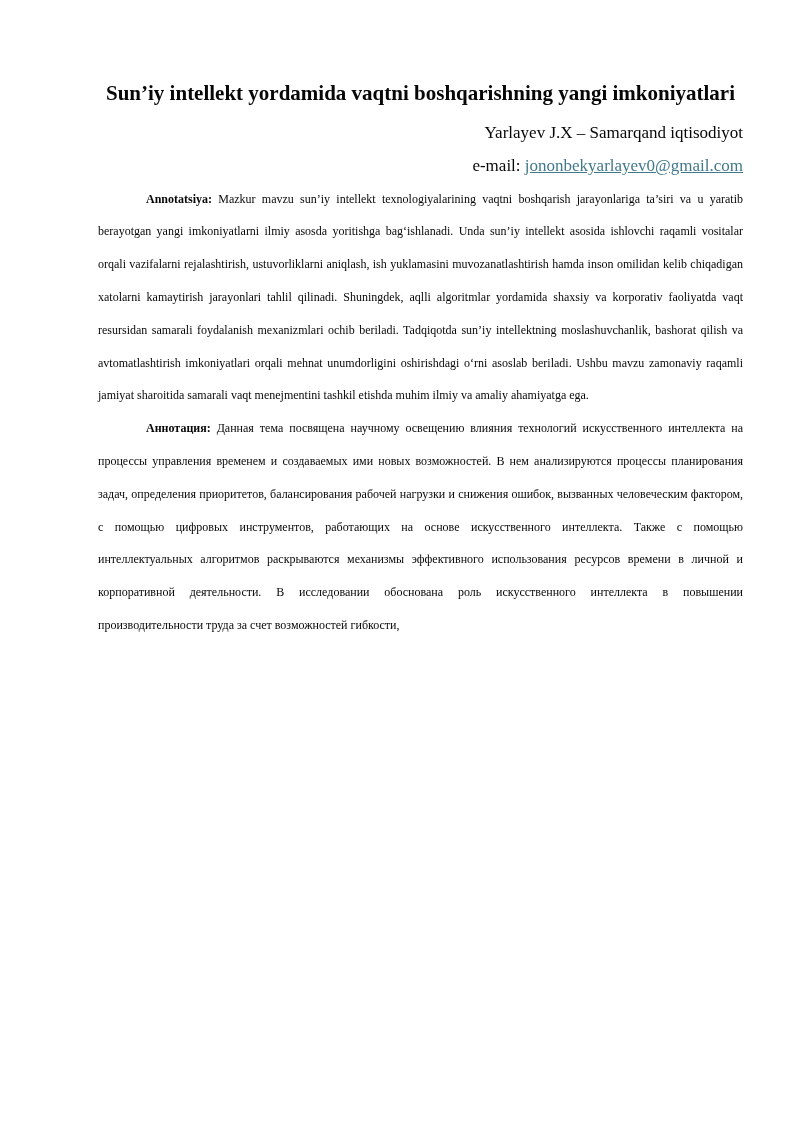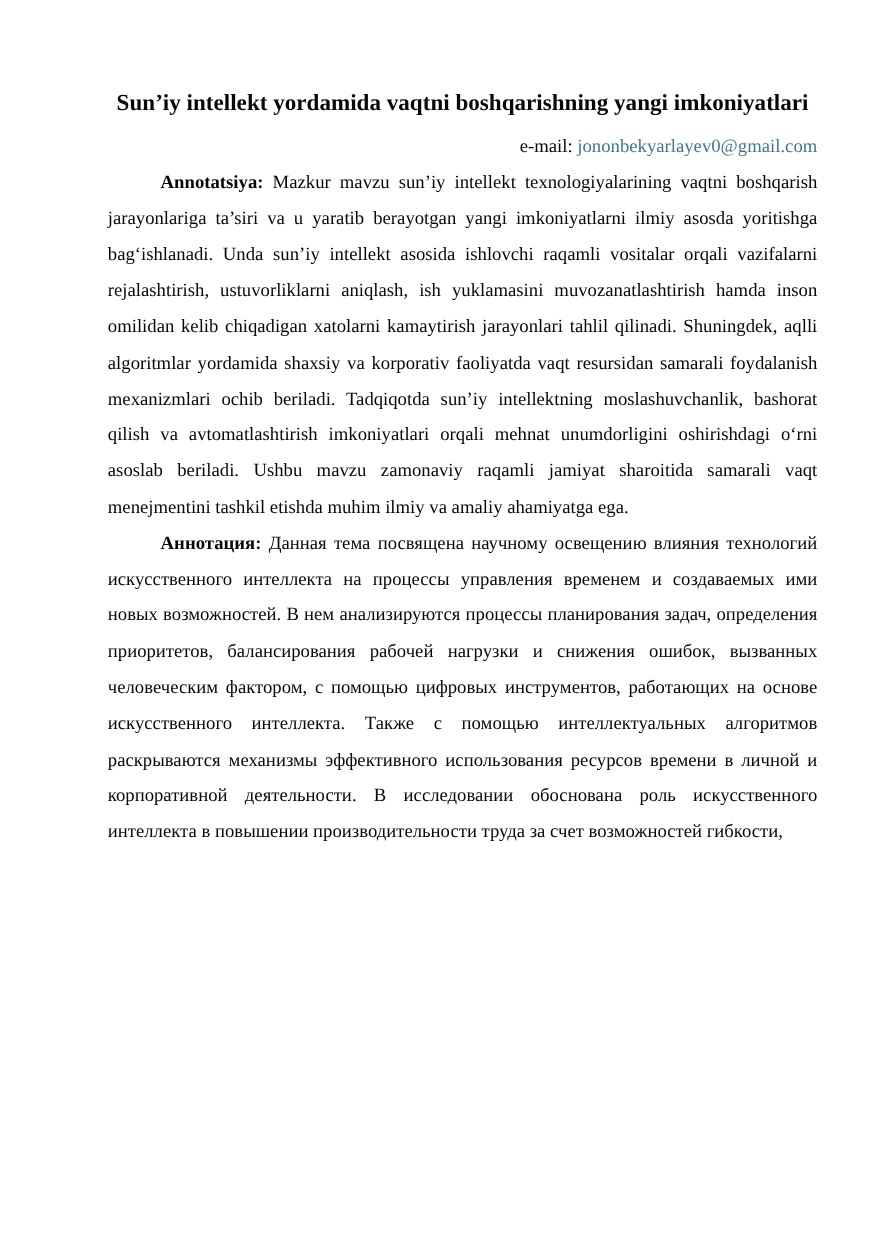--- a/index.html
+++ b/index.html
@@ -26,42 +26,44 @@
     font-weight: bold;
     text-align: center;
   }
   .author-block {
     margin: 0;
     font-size: 17px;
     line-height: 32.8px;
     text-align: right;
   }
   .email-link {
+    text-decoration: underline;
     cursor: pointer;
     text-align: right;
   }
   .body-par {
     margin: 0;
-    font-size: 17px;
+    font-size: 12px;
     line-height: 32.8px;
     text-align: justify;
     text-indent: 48px;
   }
   .lead {
     font-weight: bold;
   }
 </style>
 </head>
 <body>
 
 <div class="page" style="background: rgb(255, 255, 255); color: rgb(7, 7, 7);">
 
   <h1 class="doc-title">Sun’iy intellekt yordamida vaqtni boshqarishning yangi imkoniyatlari</h1>
 
   <div class="author-block">
+    <div>Yarlayev J.X – Samarqand iqtisodiyot</div>
     <div>
       <span>e-mail:</span>
       <a class="email-link" style="color: rgb(65, 121, 139);">jononbekyarlayev0@gmail.com</a>
     </div>
   </div>
 
   <p class="body-par">
     <span class="lead">Annotatsiya:</span>
     <span>Mazkur mavzu sun’iy intellekt texnologiyalarining vaqtni boshqarish jarayonlariga ta’siri va u yaratib berayotgan yangi imkoniyatlarni ilmiy asosda yoritishga bagʻishlanadi. Unda sun’iy intellekt asosida ishlovchi raqamli vositalar orqali vazifalarni rejalashtirish, ustuvorliklarni aniqlash, ish yuklamasini muvozanatlashtirish hamda inson omilidan kelib chiqadigan xatolarni kamaytirish jarayonlari tahlil qilinadi. Shuningdek, aqlli algoritmlar yordamida shaxsiy va korporativ faoliyatda vaqt resursidan samarali foydalanish mexanizmlari ochib beriladi. Tadqiqotda sun’iy intellektning moslashuvchanlik, bashorat qilish va avtomatlashtirish imkoniyatlari orqali mehnat unumdorligini oshirishdagi oʻrni asoslab beriladi. Ushbu mavzu zamonaviy raqamli jamiyat sharoitida samarali vaqt menejmentini tashkil etishda muhim ilmiy va amaliy ahamiyatga ega.</span>
   </p>

